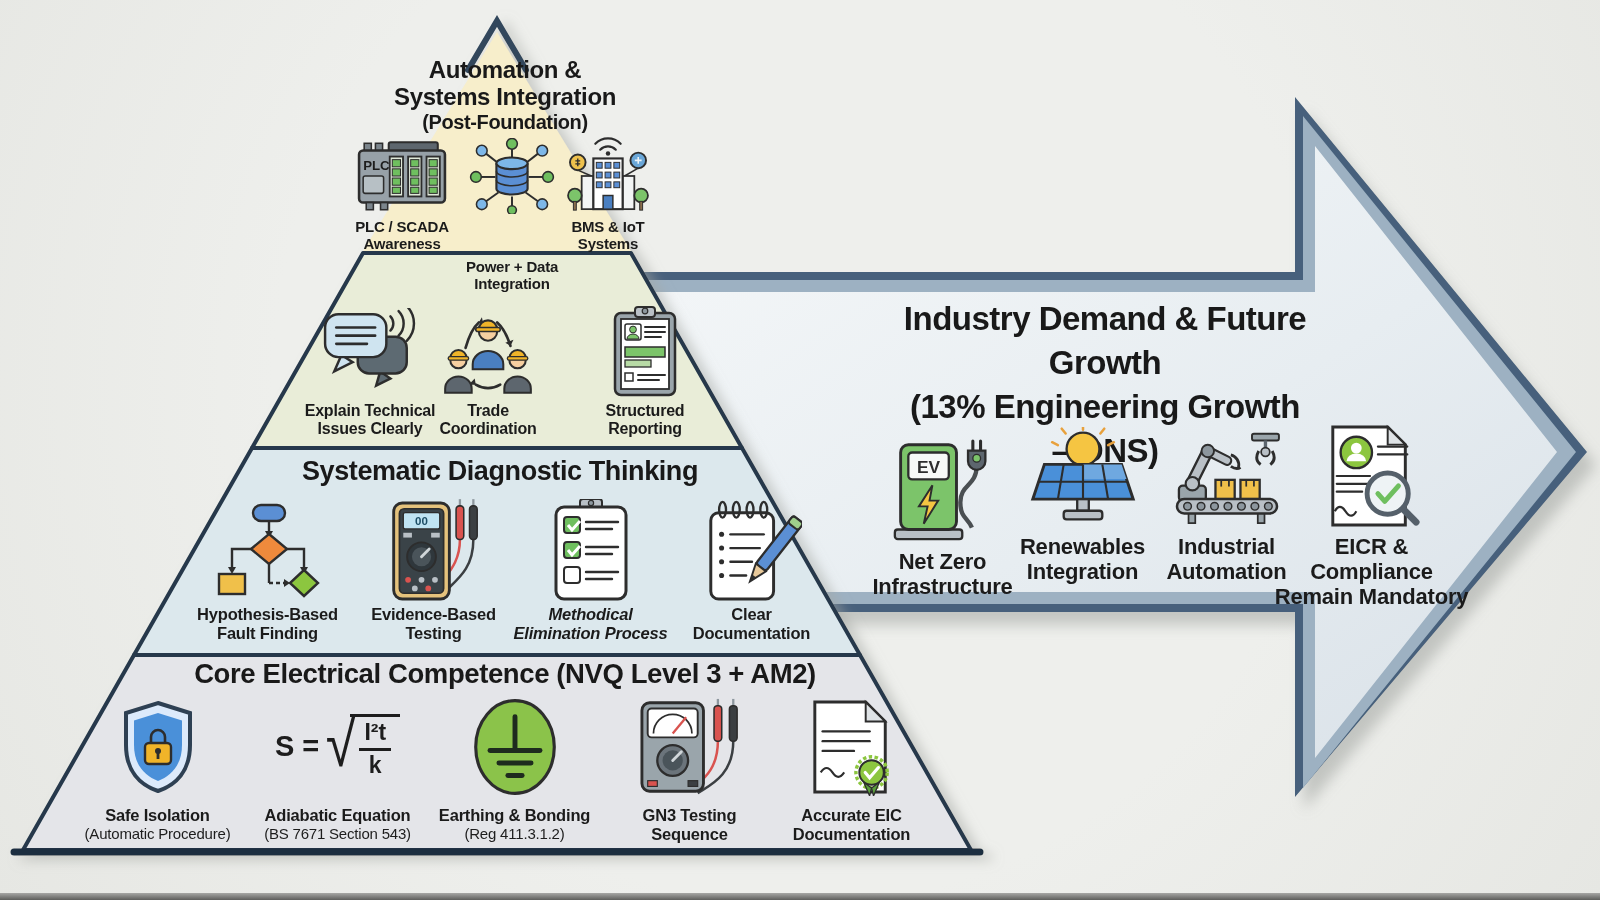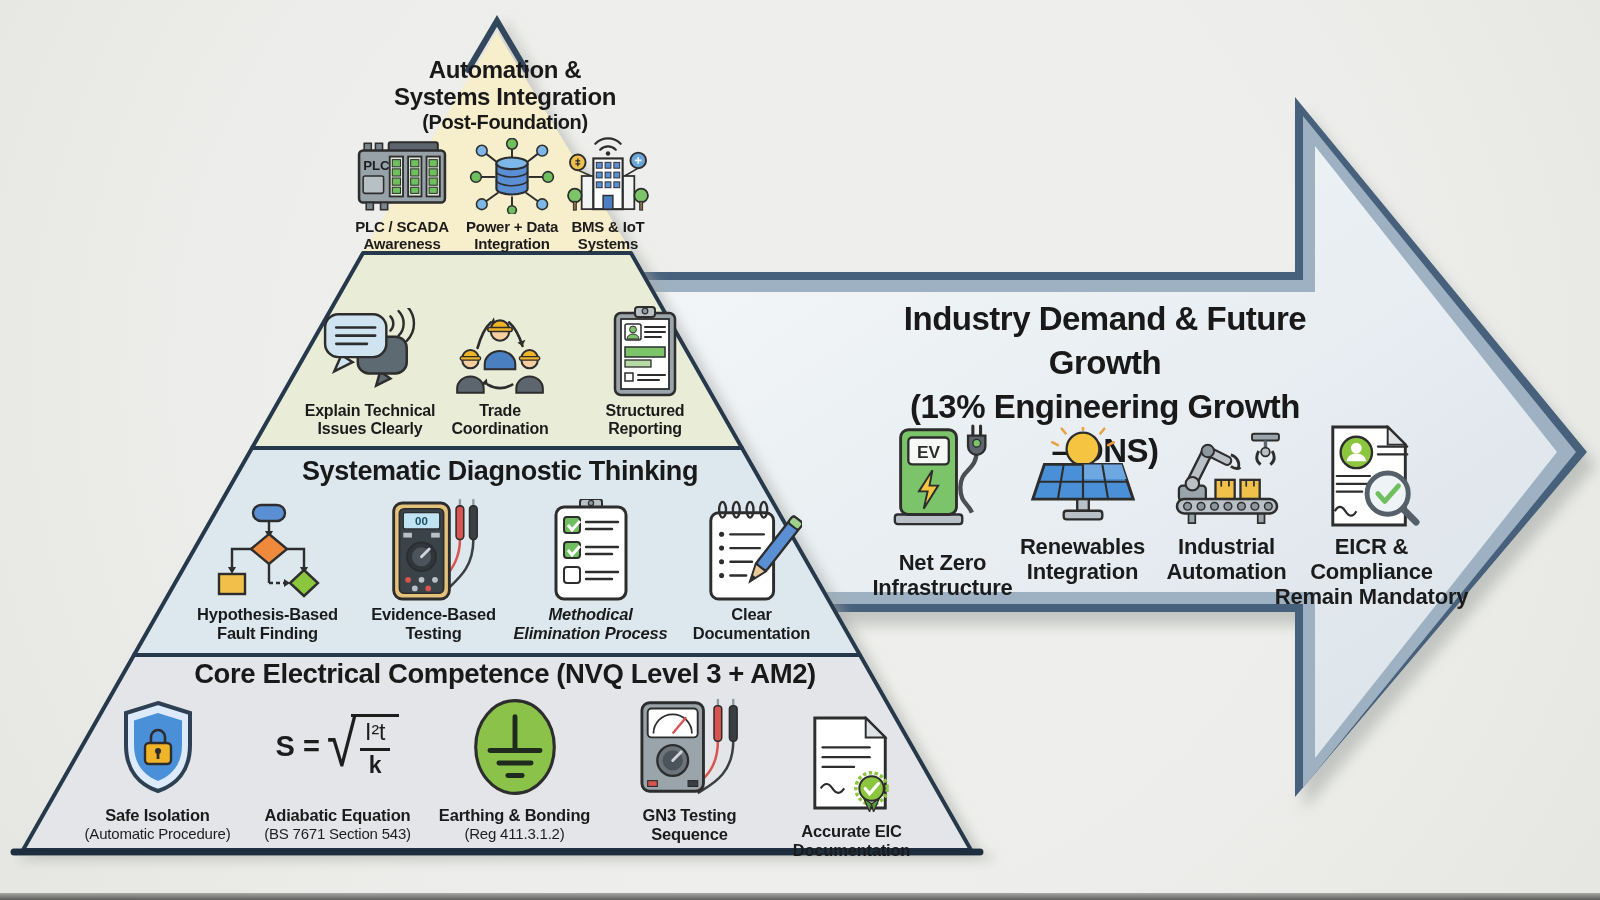--- a/index.html
+++ b/index.html
@@ -26,21 +26,21 @@
     letter-spacing:-0.2px;line-height:1.14;margin-top:2px;color:#1b1b1b;
   }
   .sub{font-weight:400;letter-spacing:-0.2px;line-height:1.14;text-align:center;white-space:pre-line;}
   .f15{font-size:15px}.f16{font-size:16px}.f165{font-size:16.5px}.f175{font-size:22px}
   .lvl4 .lbl{margin-top:9px;}
   
   .formula{display:flex;align-items:center;justify-content:center;height:100%;color:#1d1d1d;}
   .formula .lhs{font-size:29px;font-weight:700;margin-right:4px;}
   .formula .rad{font-size:64px;font-weight:400;line-height:1;transform:scaleX(.85) translateY(-3px);margin-right:-8px;}
   .frac{display:flex;flex-direction:column;align-items:center;border-top:3.5px solid #1d1d1d;padding:2px 9px 0;}
-  .frac .num{font-size:23px;font-weight:400;border-bottom:3px solid #1d1d1d;padding:0 5px 2px;}
+  .frac .num{font-size:23px;font-weight:700;border-bottom:3px solid #1d1d1d;padding:0 5px 2px;}
   .frac .den{font-size:23px;font-weight:700;padding-top:1px;}
   #bottom-strip{
     position:absolute;left:0;bottom:0;width:1600px;height:7px;
     background:linear-gradient(#9b9b99,#454543);opacity:.85;
   }
 </style>
 </head>
 <body>
 
 <div id="stage">
@@ -109,21 +109,21 @@
             <rect x="71.5" y="47" width="8" height="6"></rect>
         </g>
         <rect x="10" y="62" width="7" height="7" fill="#7b858c" stroke="#2d2d2d" stroke-width="1.5"></rect>
         <rect x="24" y="62" width="7" height="7" fill="#7b858c" stroke="#2d2d2d" stroke-width="1.5"></rect>
       </svg>
     </div>
     <div class="lbl f15">PLC / SCADA
 Awareness</div>
   </div>
 
-  <div class="item w130" style="left:447px;top:136px;">
+  <div class="item w130" style="left:447px;top:136px;gap:40px;">
     <div class="slot s80">
       <svg width="86" height="76" viewBox="0 0 88 78">
         <g stroke="#2d2d2d" stroke-width="2">
           <line x1="44" y1="20" x2="44" y2="8"></line>
           <line x1="30" y1="26" x2="16" y2="15"></line>
           <line x1="58" y1="26" x2="72" y2="15"></line>
           <line x1="27" y1="40" x2="10" y2="40"></line>
           <line x1="61" y1="40" x2="78" y2="40"></line>
           <line x1="30" y1="56" x2="16" y2="66"></line>
           <line x1="58" y1="56" x2="72" y2="66"></line>
@@ -204,21 +204,21 @@
           <line x1="15" y1="19" x2="53" y2="19"></line>
           <line x1="15" y1="27" x2="53" y2="27"></line>
           <line x1="15" y1="35" x2="45" y2="35"></line>
         </g>
       </svg>
     </div>
     <div class="lbl f16">Explain Technical
 Issues Clearly</div>
   </div>
 
-  <div class="item w150" style="left:425px;top:303px;">
+  <div class="item w150" style="left:413px;top:303px;">
     <div class="slot s97">
       <svg width="102" height="94" viewBox="0 0 100 92">
         <g fill="none" stroke="#2d2d2d" stroke-width="2.6" stroke-linecap="round">
           <path d="M28,42 Q33,24 41,17"></path>
           <path d="M59,17 Q67,24 72,40"></path>
           <path d="M62,78 Q50,85 38,78"></path>
         </g>
         <polygon points="41,17 44,12 46,21" fill="#2d2d2d"></polygon>
         <polygon points="72,40 75,34 67,37" fill="#2d2d2d"></polygon>
         <polygon points="38,78 31,78 37,72" fill="#2d2d2d"></polygon>
@@ -447,21 +447,21 @@
         <circle cx="38" cy="66" r="10.5" fill="#4a545a"></circle>
         <line x1="38" y1="66" x2="47" y2="57" stroke="#d0d6d9" stroke-width="3" stroke-linecap="round"></line>
         <rect x="12" y="87" width="10" height="6" fill="#d9534f" stroke="#2d2d2d" stroke-width="1.2"></rect>
         <rect x="54" y="87" width="10" height="6" fill="#3b3f42" stroke="#2d2d2d" stroke-width="1.2"></rect>
       </svg>
     </div>
     <div class="lbl f165">GN3 Testing
 Sequence</div>
   </div>
 
-  <div class="item w195 lvl4" style="left:754px;top:712px;">
+  <div class="item w195 lvl4" style="left:754px;top:696px;">
     <div class="slot s101">
       <svg width="90" height="98" viewBox="0 0 92 100">
         <path d="M8,4 h52 l20,20 v72 h-72 z" fill="#ffffff" stroke="#2d2d2d" stroke-width="3"></path>
         <path d="M60,4 v20 h20 z" fill="#dfe3e6" stroke="#2d2d2d" stroke-width="2"></path>
         <g stroke="#2d2d2d" stroke-width="2.4" stroke-linecap="round">
           <line x1="16" y1="34" x2="64" y2="34"></line>
           <line x1="16" y1="44" x2="64" y2="44"></line>
           <line x1="16" y1="54" x2="48" y2="54"></line>
         </g>
         <path d="M14,76 q6,-9 12,0 t12,0" fill="none" stroke="#2d2d2d" stroke-width="2.2"></path>
@@ -472,21 +472,21 @@
         <path d="M59.5,76 l4.5,5.5 l9,-10.5" fill="none" stroke="#ffffff" stroke-width="3.2" stroke-linecap="round"></path>
       </svg>
     </div>
     <div class="lbl f165">Accurate EIC
 Documentation</div>
   </div>
 
   <div class="ttl" style="left:1105px;top:297px;font-size:33px;line-height:1.33;letter-spacing:-0.5px;">Industry Demand &amp; Future Growth
 (13% Engineering Growth – ONS)</div>
 
-  <div class="item w195" style="left:845px;top:420px;gap:16px;">
+  <div class="item w195" style="left:845px;top:435px;">
     <div class="slot s112">
       <svg width="104" height="108" viewBox="0 0 108 112">
         <path d="M89,29 C89,52 72,48 72,68 C72,84 80,84 84,94" fill="none" stroke="#4a4f52" stroke-width="4.5"></path>
         <line x1="85" y1="14" x2="85" y2="4" stroke="#2d2d2d" stroke-width="3.2" stroke-linecap="round"></line>
         <line x1="93" y1="14" x2="93" y2="4" stroke="#2d2d2d" stroke-width="3.2" stroke-linecap="round"></line>
         <path d="M80,14 h18 v11 a9,9 0 0 1 -18,0 z" fill="#5d666e" stroke="#2d2d2d" stroke-width="2.4"></path>
         <circle cx="89" cy="22" r="4" fill="#7cc46a" stroke="#2d2d2d" stroke-width="1.4"></circle>
         <rect x="4" y="96" width="70" height="10" rx="3" fill="#b9c0c6" stroke="#2d2d2d" stroke-width="2.4"></rect>
         <rect x="10" y="8" width="58" height="88" rx="8" fill="#7cc46a" stroke="#2d2d2d" stroke-width="3"></rect>
         <rect x="18" y="16" width="42" height="28" rx="4" fill="#f7f9f7" stroke="#2d2d2d" stroke-width="2.4"></rect>

